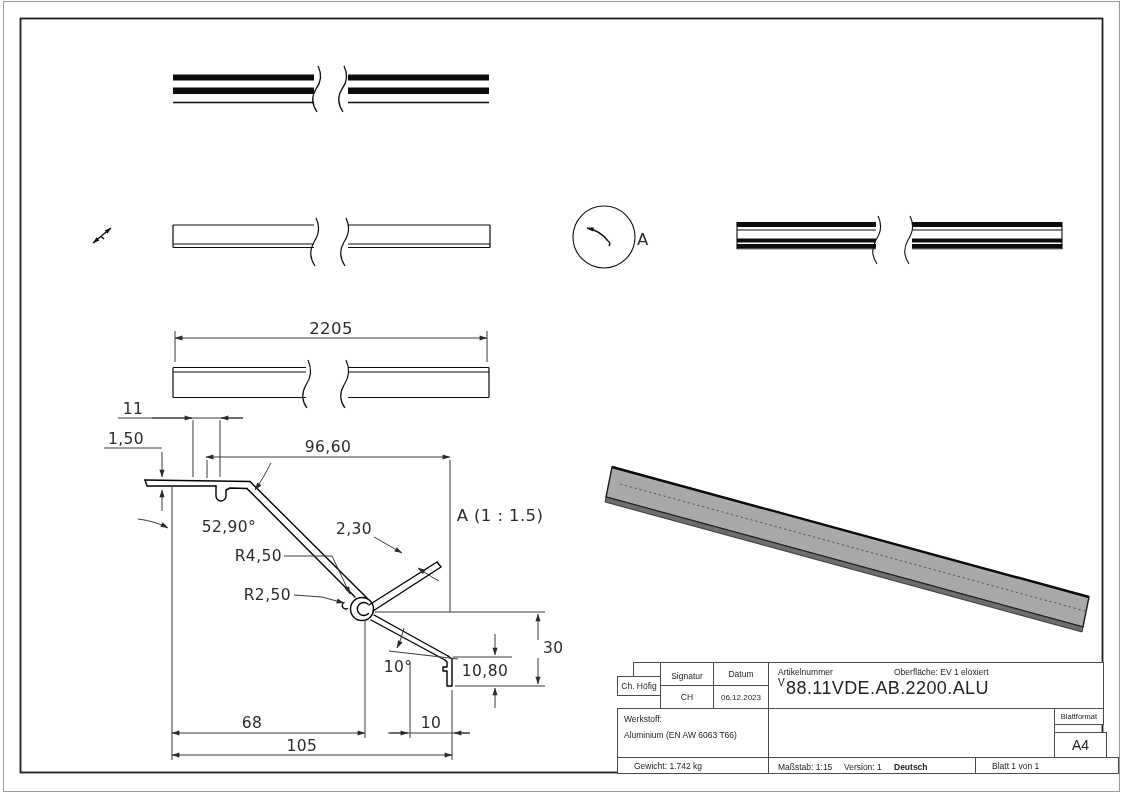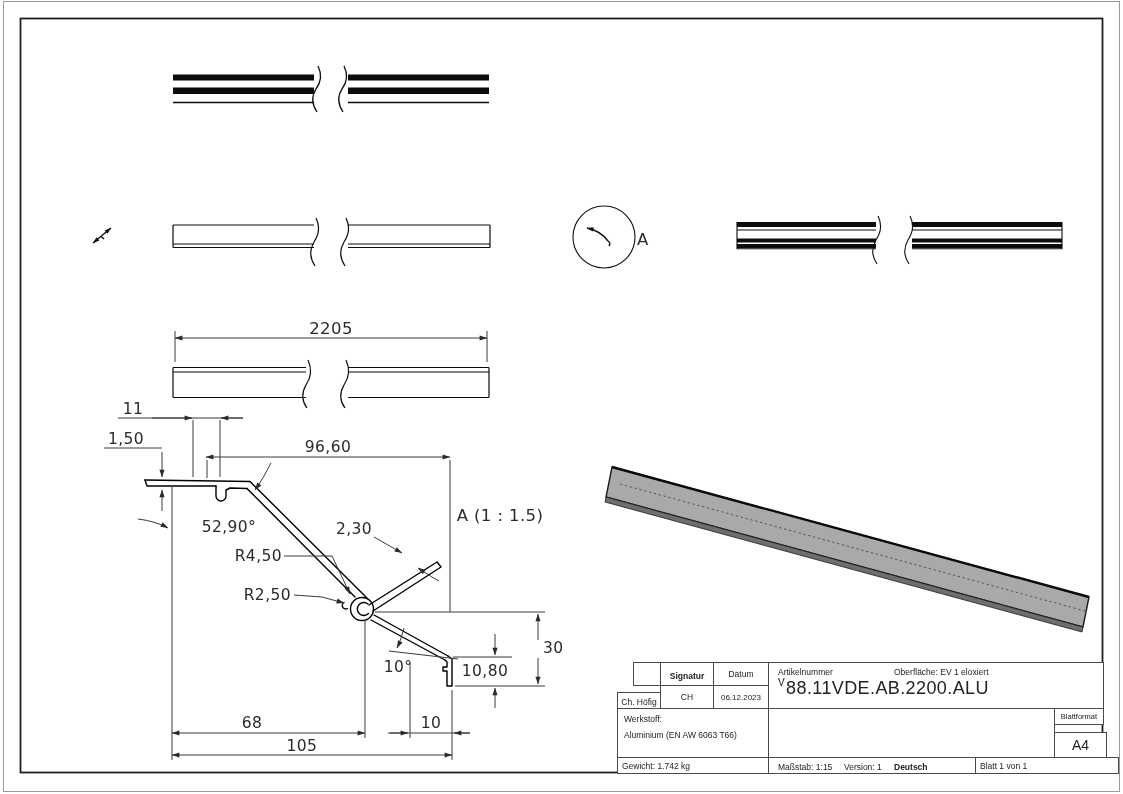--- a/index.html
+++ b/index.html
@@ -7,26 +7,26 @@
         font-family:"Liberation Sans",sans-serif;color:#222;overflow:hidden;}
   svg{position:absolute;left:0;top:0;}
   svg text{font-family:"DejaVu Sans","Liberation Sans",sans-serif;fill:#2a2a2a;}
   .dimtxt{font-size:15.5px;letter-spacing:.4px;}
   .bigtxt{font-size:16.5px;letter-spacing:.4px;}
 
   
   .titleblock{position:absolute;left:617px;top:662px;width:487px;height:112px;font-family:"Liberation Sans",sans-serif;}
   .cell{position:absolute;border:1px solid #4a4a4a;box-sizing:border-box;background:#fff;
         display:flex;align-items:center;justify-content:center;font-size:8.5px;color:#222;}
-  .cell.left{justify-content:flex-start;padding-left:4px;}
+  .cell.left{justify-content:flex-start;padding-left:16px;}
   .c-name   {left:16px;  top:0;  width:29px; height:24px;padding-left:38px;}
-  .c-sig    {left:43px;top:0;  width:54px; height:28px;font-weight:bold;}
+  .c-sig    {left:43px;top:0;  width:54px; height:28px;}
   .c-dat    {left:96px;top:0;  width:56px; height:24px;}
   .c-art    {left:151px;top:0; width:336px;height:47px;display:block;}
-  .c-namev  {left:0;  top:30px;width:44px; height:20px;}
+  .c-namev  {left:0;  top:14px;width:44px; height:20px;}
   .c-sigv   {left:43px;top:23px;width:54px;height:24px;}
   .c-datv   {left:96px;top:23px;width:56px;height:24px;font-size:8px;}
   .c-werk   {left:0;top:46px;width:152px;height:50px;display:block;}
   .c-mid    {left:151px;top:46px;width:287px;height:50px;}
   .c-bf     {left:437px;top:46px;width:50px;height:17px;font-size:7.5px;}
   .c-a4     {left:437px;top:70px;width:53px;height:26px;font-size:14px;}
   .c-gew    {left:0;top:95px;width:152px;height:17px;}
   .c-mass   {left:151px;top:95px;width:208px;height:17px;display:block;}
   .c-blatt  {left:358px;top:95px;width:144px;height:17px;}
   .art-label{position:absolute;left:9px;top:4px;font-size:8.5px;}

